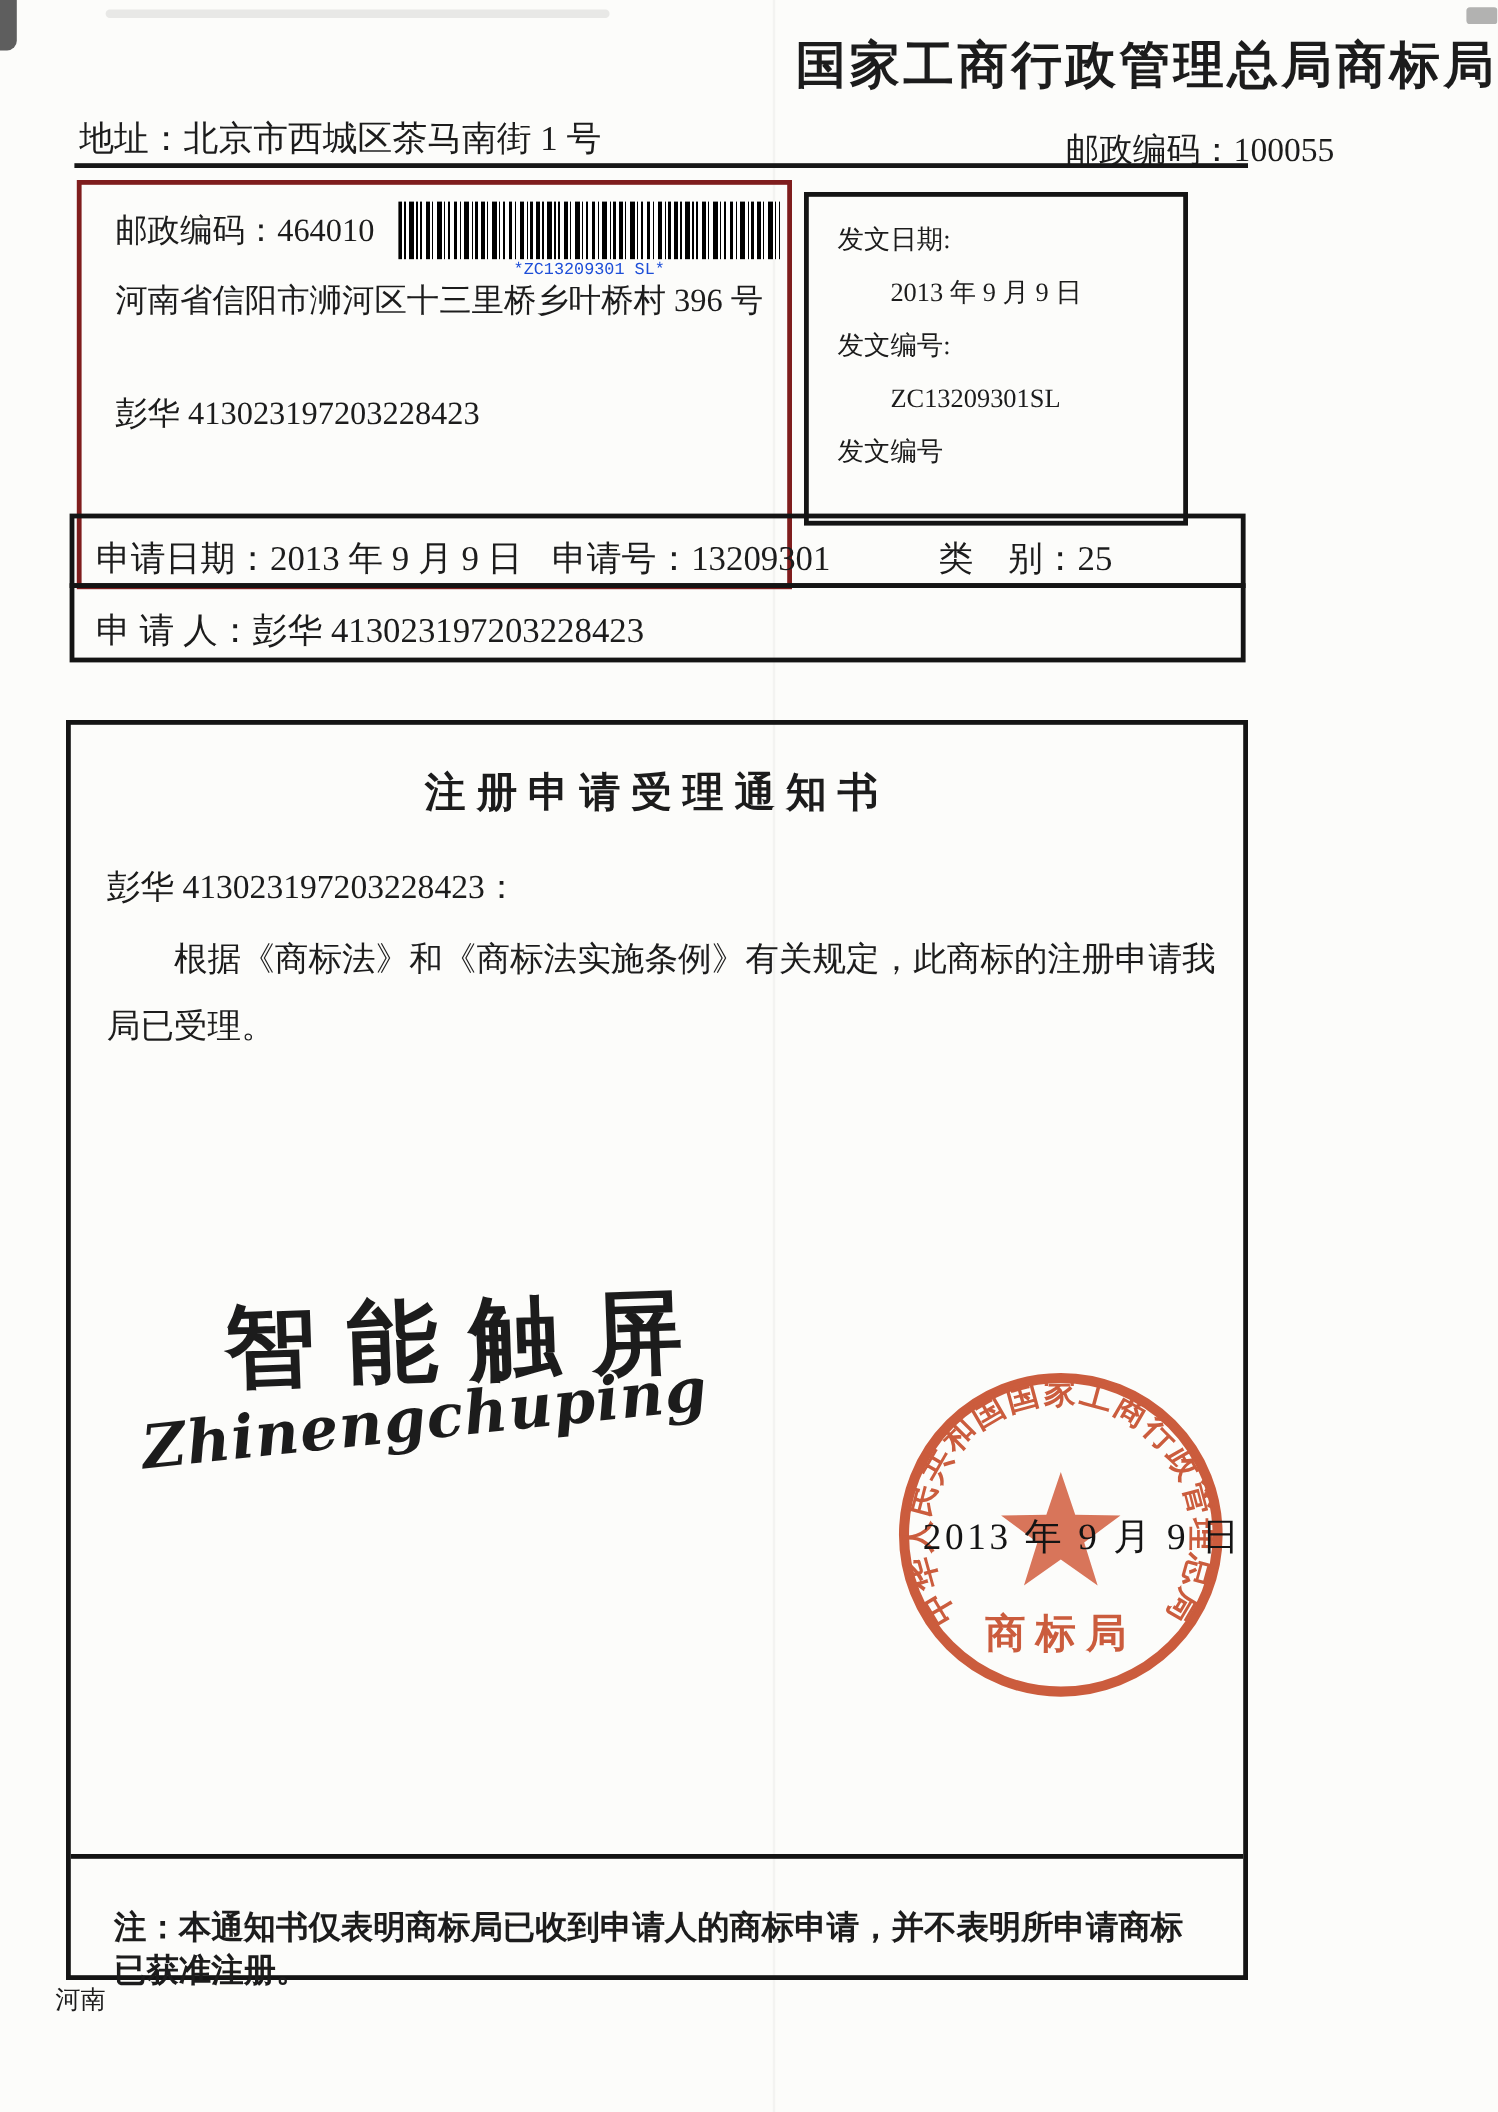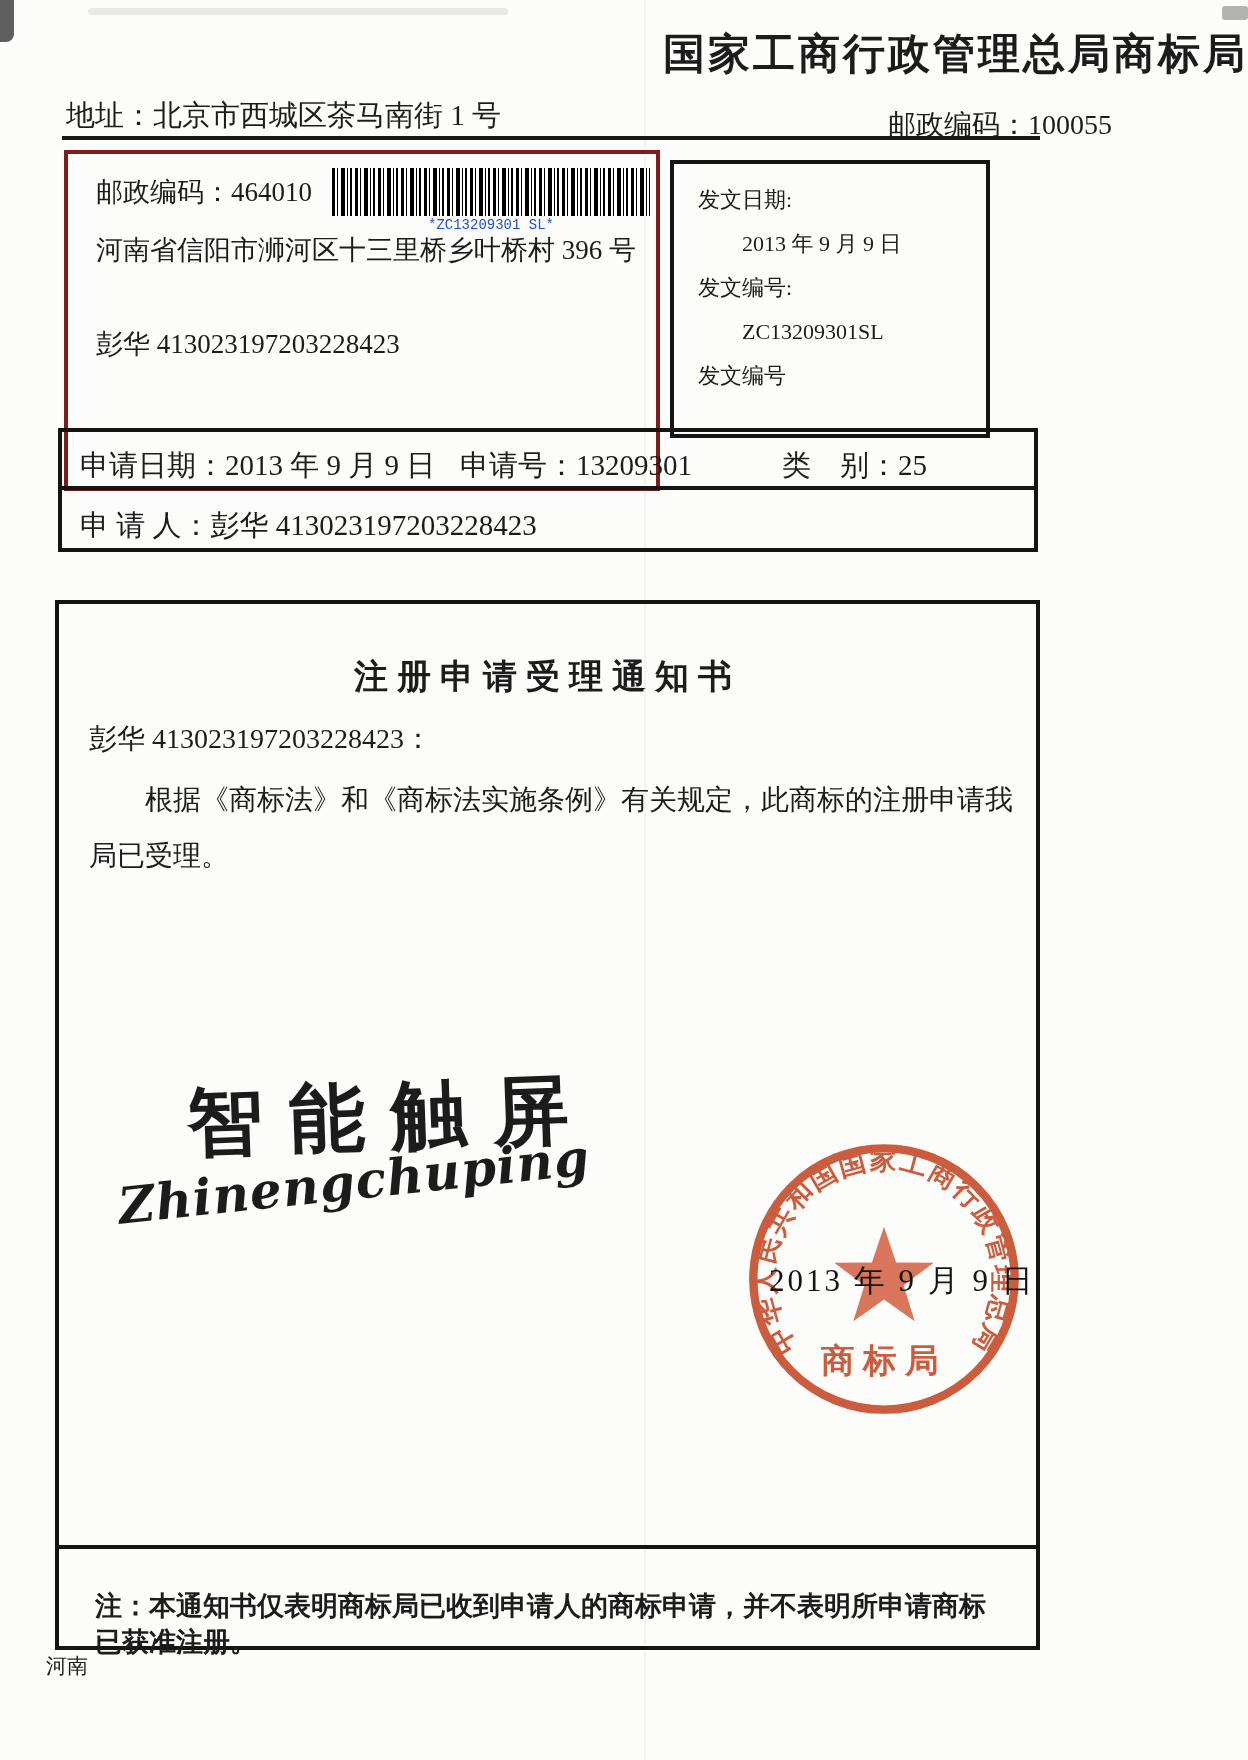--- a/index.html
+++ b/index.html
@@ -43,21 +43,21 @@
   .app-row { position:relative; border:4px solid #141414; height:62px; font-size:29px; }
   .app-row + .app-row { margin-top:-4px; height:66px; }
   .app-row .cell-a { position:absolute; left:18px; top:14px; }
   .app-row .cell-b { position:absolute; left:398px; top:14px; }
   .app-row .cell-c { position:absolute; left:688px; top:14px;margin-left:32px; }
   .app-row .cell-full { position:absolute; left:18px; top:16px; }
 
   
   .notice-box { position:absolute; left:55px; top:600px; width:985px; height:1050px; border:4px solid #141414; }
   .notice-title { position:absolute; left:0; top:34px; width:100%; text-align:center;
-    font-size:34px; font-weight:bold; letter-spacing:9px;margin-top:16px; }
+    font-size:34px; font-weight:bold; letter-spacing:9px; }
   .salutation { position:absolute; left:30px; top:116px; font-size:28px; }
   .body-par { position:absolute; left:30px; top:168px; width:928px; font-size:28px; line-height:56px;
     text-indent:2em; word-break:break-all; }
 
   
   .tm-cjk { position:absolute; left:128px; top:462px; font-size:76px; font-weight:bold;
     letter-spacing:26px; transform:rotate(-2deg); font-family:"Liberation Serif","DejaVu Serif",serif; }
   .tm-latin { position:absolute; left:58px; top:548px; font-size:50px; font-style:italic; font-weight:bold;
     letter-spacing:1px; transform:rotate(-6deg); font-family:"DejaVu Serif","Liberation Serif",serif; }
 

